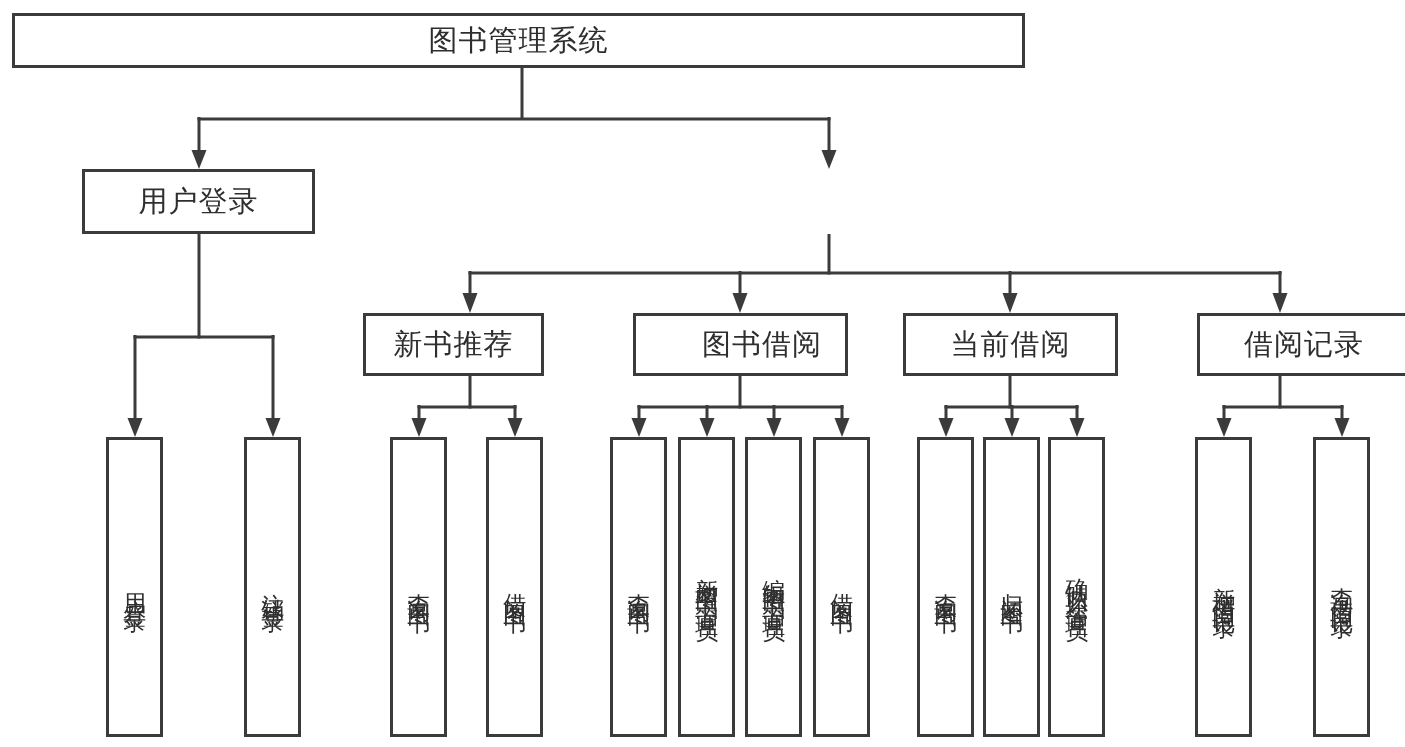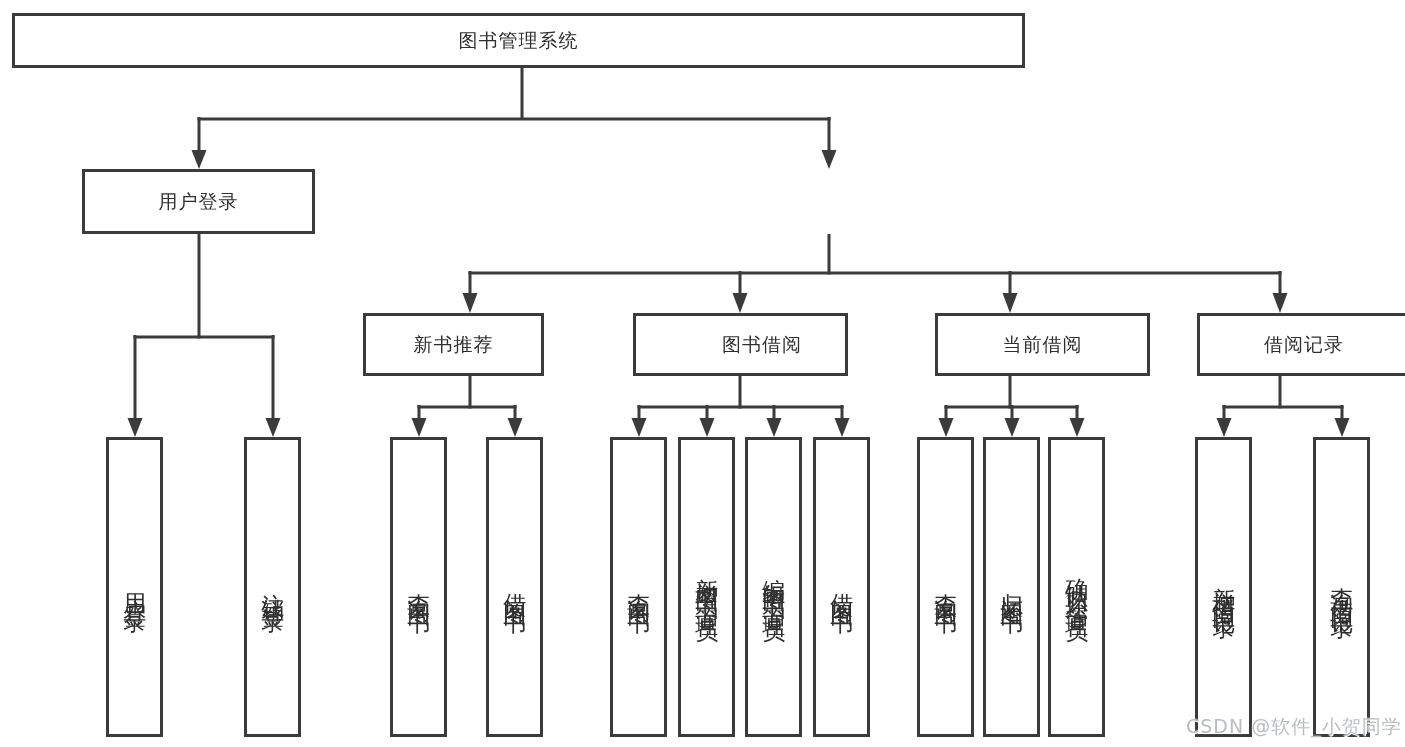--- a/index.html
+++ b/index.html
@@ -8,21 +8,21 @@
     font-family:"DejaVu Sans",sans-serif;color:#2e2e2e;overflow:hidden;
   }
   .connectors{position:absolute;left:0;top:0;z-index:1;}
   .connectors line{stroke:#3b3b3b;stroke-width:3;}
   .connectors polygon{fill:#3b3b3b;}
   .box{
     position:absolute;z-index:2;box-sizing:border-box;background:#ffffff;
     border:3px solid #3b3b3b;display:flex;align-items:center;justify-content:center;
     text-align:center;
   }
-  .hlabel{font-size:19px;letter-spacing:1px;white-space:nowrap;}
+  .hlabel{font-size:29px;letter-spacing:1px;white-space:nowrap;}
   .l2{top:169px;height:65px;}
   .l3{top:313px;height:63px;}
   .leaf{top:437px;height:300px;width:57px;}
   .vtext{
     writing-mode:vertical-rl;text-orientation:mixed;
     font-size:23px;letter-spacing:6px;line-height:1.2;
   }
   .watermark{
     position:absolute;z-index:3;left:1186px;top:714px;
     font-size:19px;letter-spacing:1px;color:#b9bdc1;white-space:nowrap;
@@ -110,21 +110,21 @@
   <div class="box l2" style="left:82px;width:233px;">
     <span class="hlabel">用户登录</span>
   </div>
 
   <div class="box l3" style="left:363px;width:181px;">
     <span class="hlabel">新书推荐</span>
   </div>
   <div class="box l3" style="left:633px;width:215px;padding-left:43px;">
     <span class="hlabel">图书借阅</span>
   </div>
-  <div class="box l3" style="left:935px;width:215px;">
+  <div class="box l3" style="left:903px;width:215px;">
     <span class="hlabel">当前借阅</span>
   </div>
   <div class="box l3" style="left:1173px;width:214px;margin-left:24px;">
     <span class="hlabel">借阅记录</span>
   </div>
 
   <div class="box leaf" style="left:106px;">
     <span class="vtext">用户登录</span>
   </div>
   <div class="box leaf" style="left:244px;">
@@ -161,15 +161,14 @@
     <span class="vtext">确认归还（管理员）</span>
   </div>
 
   <div class="box leaf" style="left:1195px;">
     <span class="vtext">新增借阅记录</span>
   </div>
   <div class="box leaf" style="left:1313px;">
     <span class="vtext">查询借阅记录</span>
   </div>
 
-  <div class="watermark">CSDN @软件_小贺同学</div>
 
 </div>
 
 </body></html>

